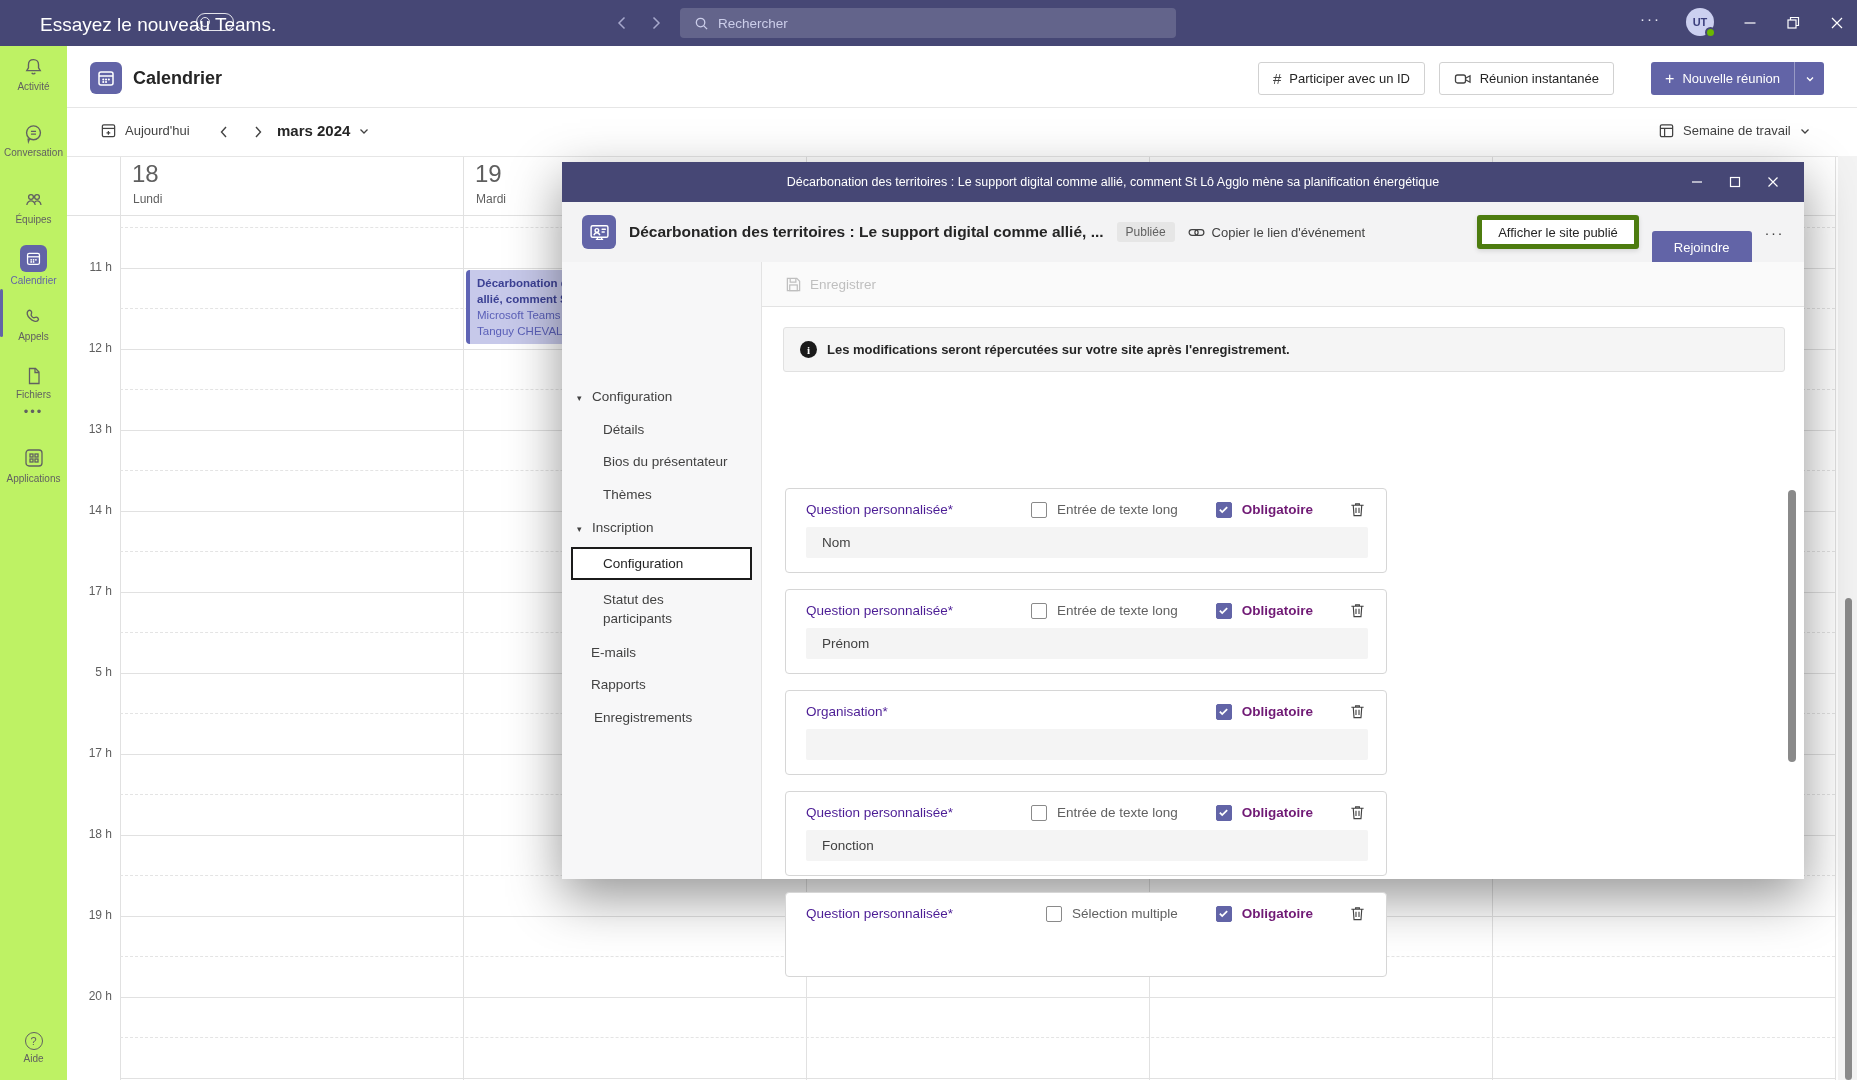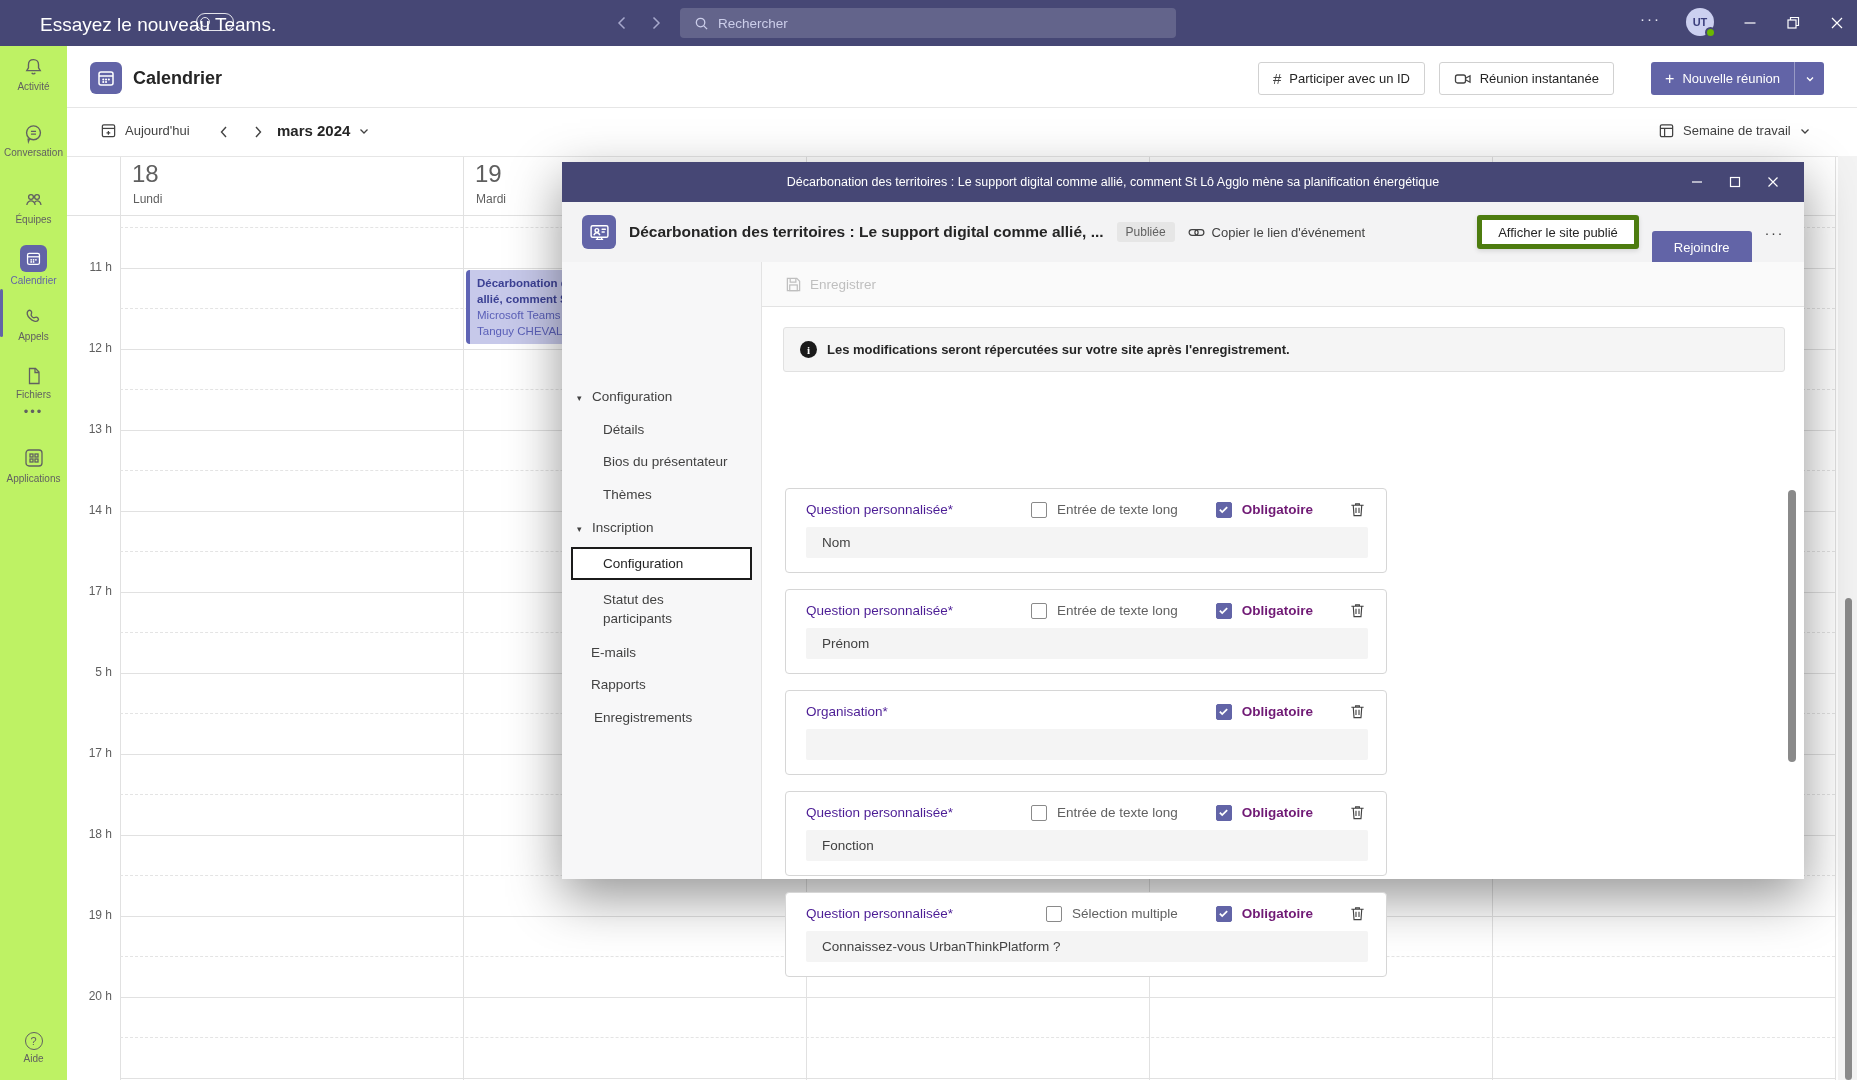--- a/index.html
+++ b/index.html
@@ -395,21 +395,20 @@
               </svg>
             </span>
           <span class="chk-lbl dark">Obligatoire</span>
           <span class="gap26"></span>
           <span class="trash">
               <svg width="17" height="17" viewBox="0 0 18 18" fill="none" stroke="#424242" stroke-width="1.2">
                 <path d="M2.5 4.5h13M7 4.5V3h4v1.5M4.5 4.5l.8 11h7.4l.8-11M7.4 7.2v5.6M10.6 7.2v5.6"></path>
               </svg>
             </span>
         </div>
-        <div class="card-input">Connaissez-vous UrbanThinkPlatform ?</div>
       </div>
 
       <div class="thumb" style="left:1026px; top:228px; width:8px; height:272px;"></div>
     </div>
   </div>
 
   <div class="abs sidebar">
     <div class="sb-bar"></div>
     <div class="sb-item" style="top:11px;">
       <svg width="21" height="21" viewBox="0 0 20 20" fill="none" stroke="#616161" stroke-width="1.3">

